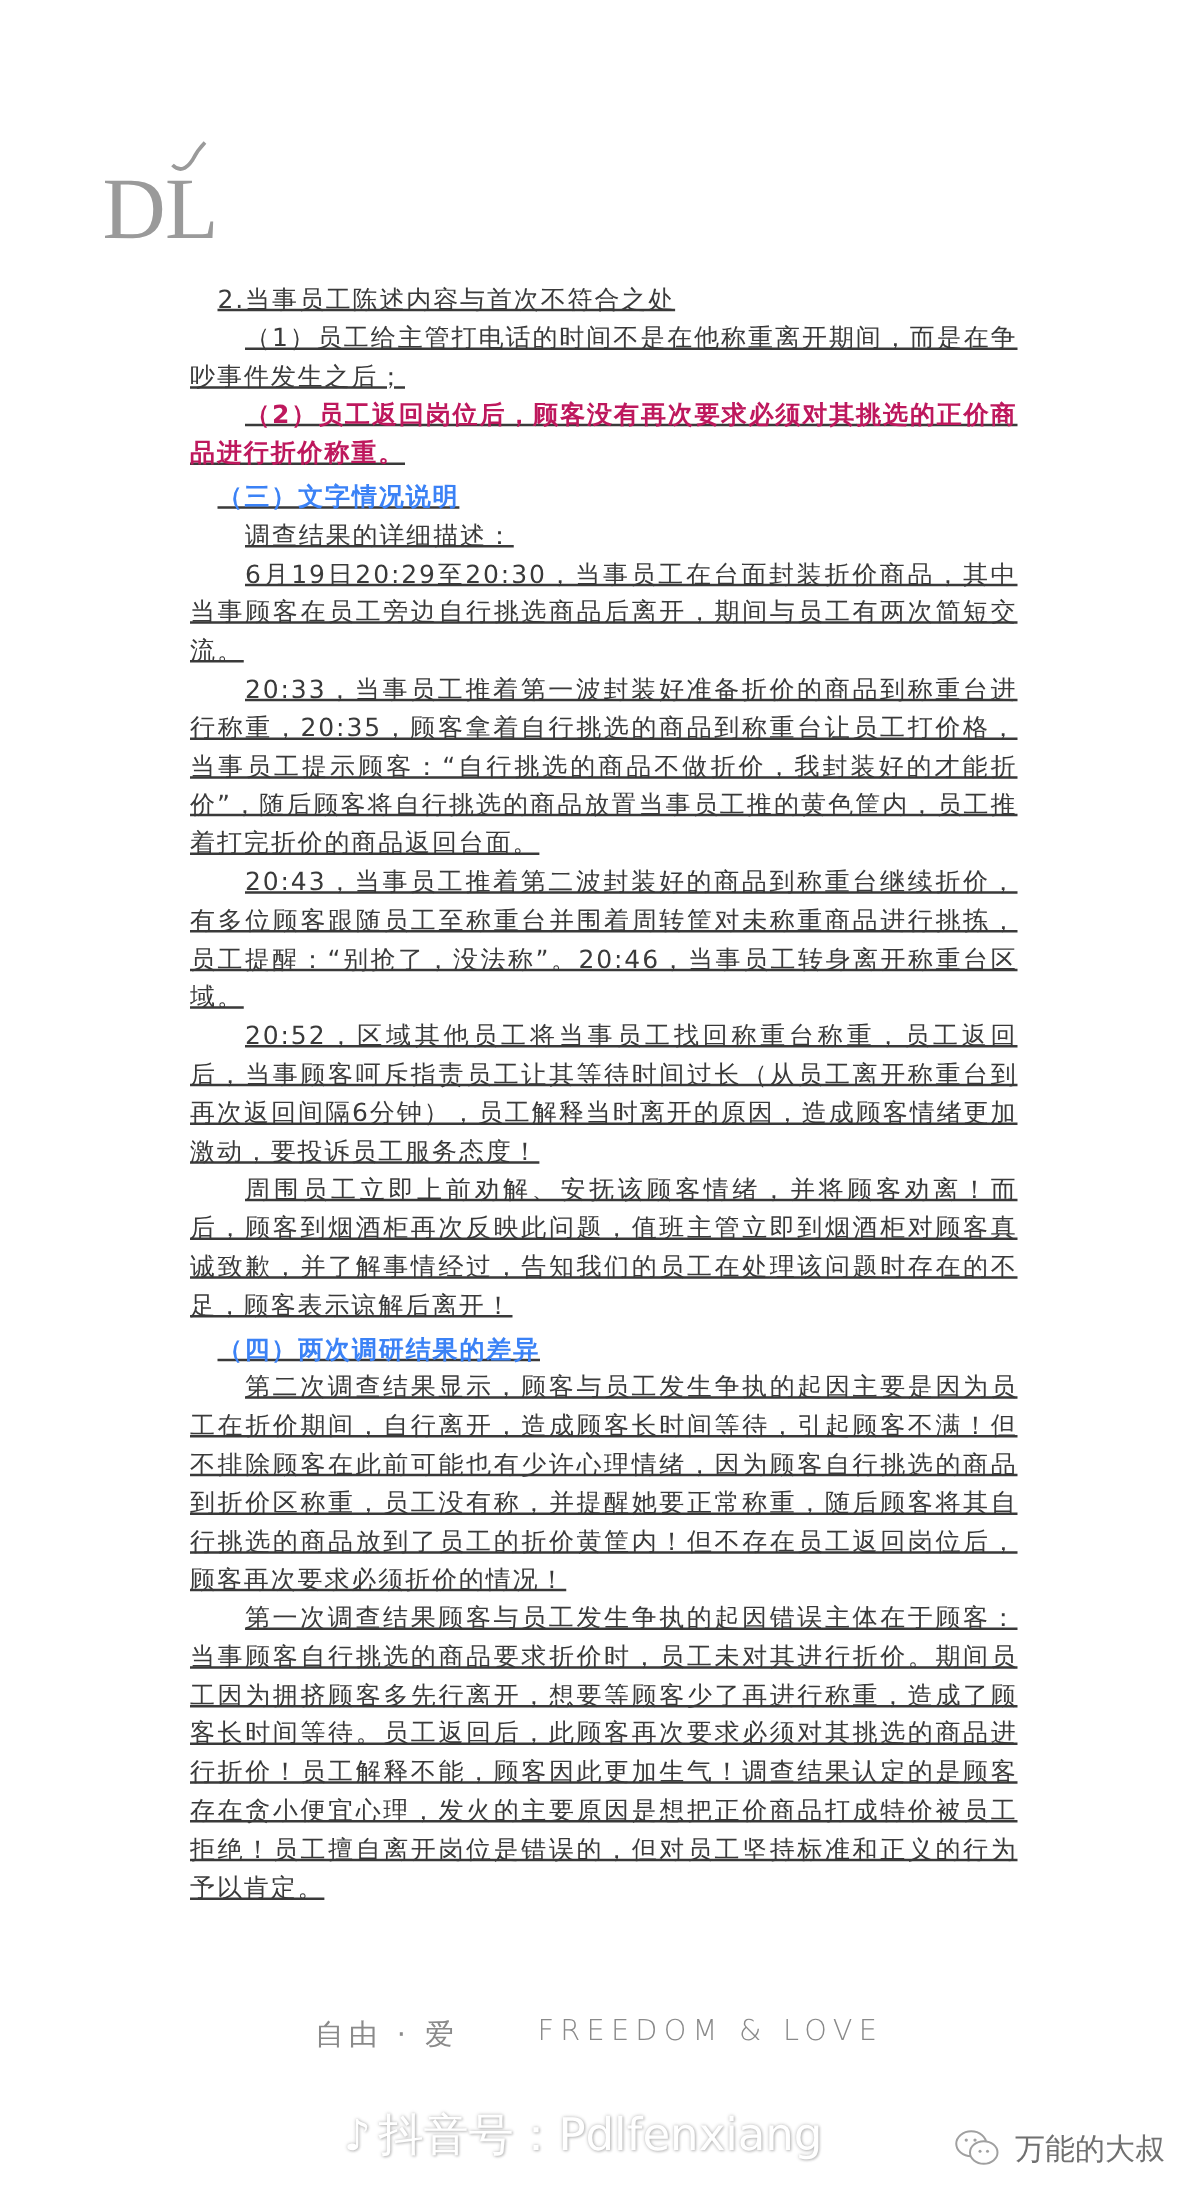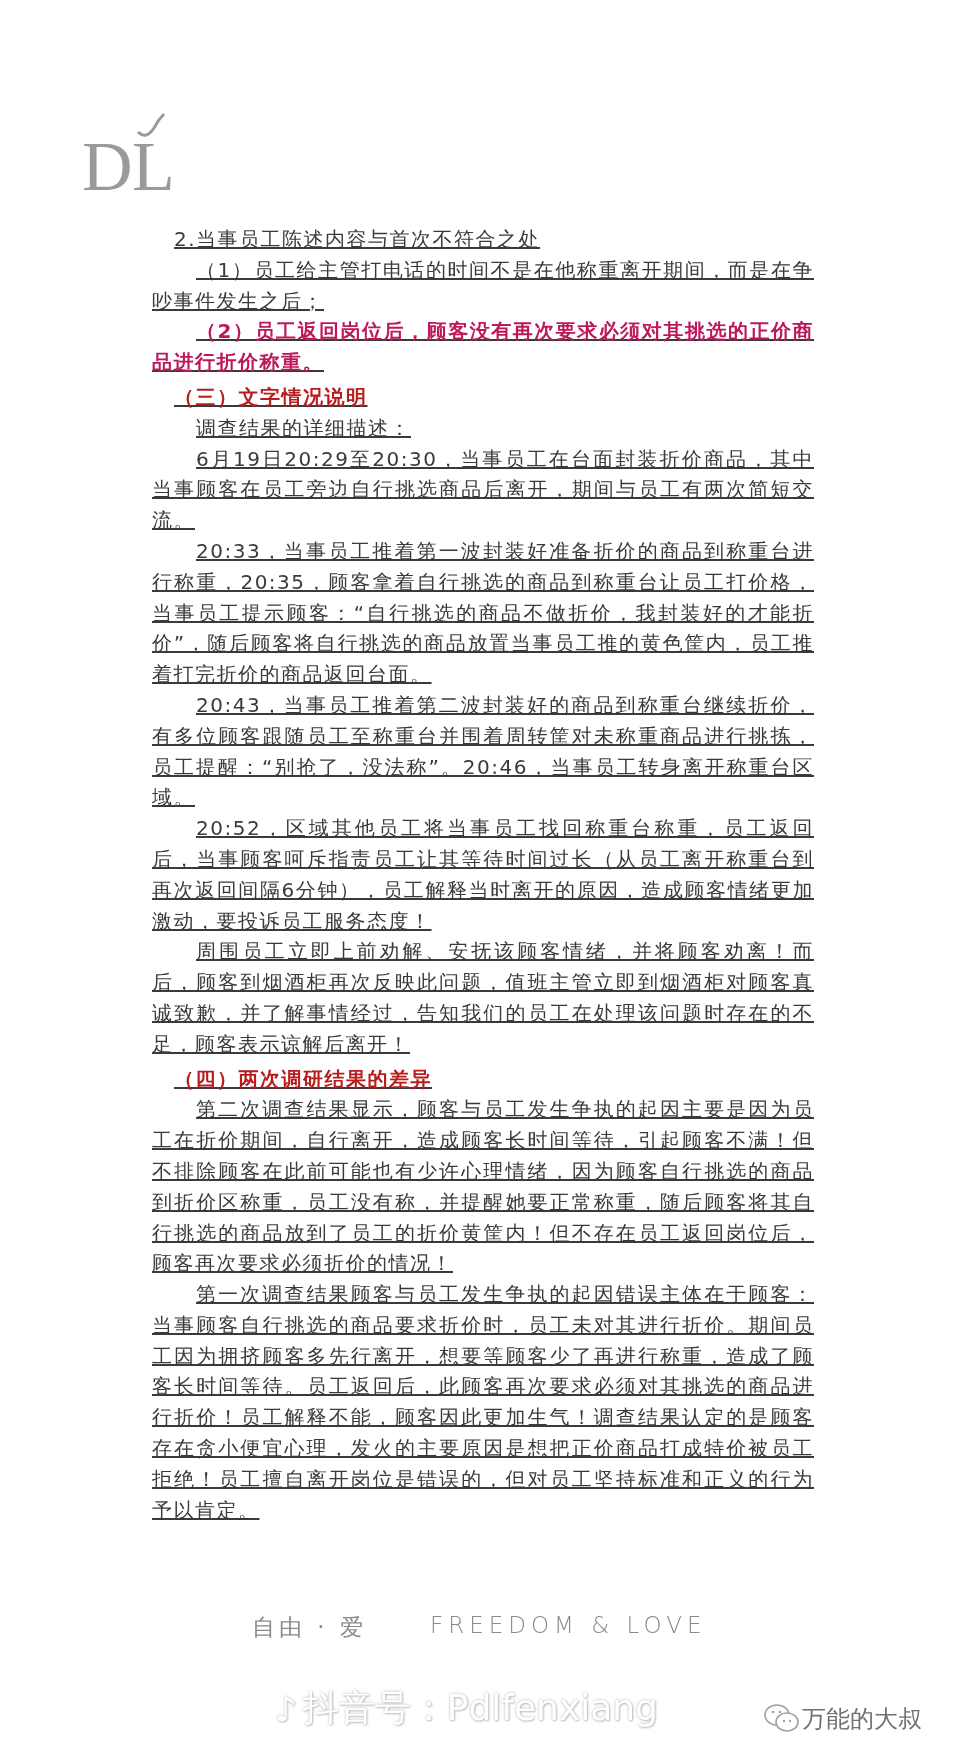--- a/index.html
+++ b/index.html
@@ -37,21 +37,21 @@
       margin: 0;
       text-align: justify;
       text-align-last: left;
       word-break: break-all;
     }
     .content p.indent { text-indent: 44px; }
     .content p.subhead { text-indent: 22px; }
     .content p.bold { font-weight: bold; color: #be185d; }
     .content p.section {
       font-weight: bold;
-      color: #b91c1c;
+      color: #3b82f6;
       text-indent: 22px;
       margin-top: 4px;
     }
     .footer-slogan {
       position: absolute;
       top: 1612px;
       left: 0;
       width: 960px;
       color: #8a8a8a;
       font-size: 23px;
@@ -74,21 +74,21 @@
     }
     .wm-douyin .note { font-size: 34px; }
     .wm-wechat {
       position: absolute;
       left: 762px;
       top: 1702px;
       font-size: 24px;
       color: #707070;
       display: flex;
       align-items: center;
-      gap: 0;
+      gap: 10px;
       font-family: "DejaVu Sans", sans-serif;
     }
     .wm-wechat svg { width: 40px; height: 34px; }
   </style>
 </head>
 <body>
 
 <div class="logo">
   <svg viewBox="0 0 110 90">
     <text x="2" y="82" font-family="Liberation Serif, serif" font-size="70" fill="#9a9a9a">D</text>

